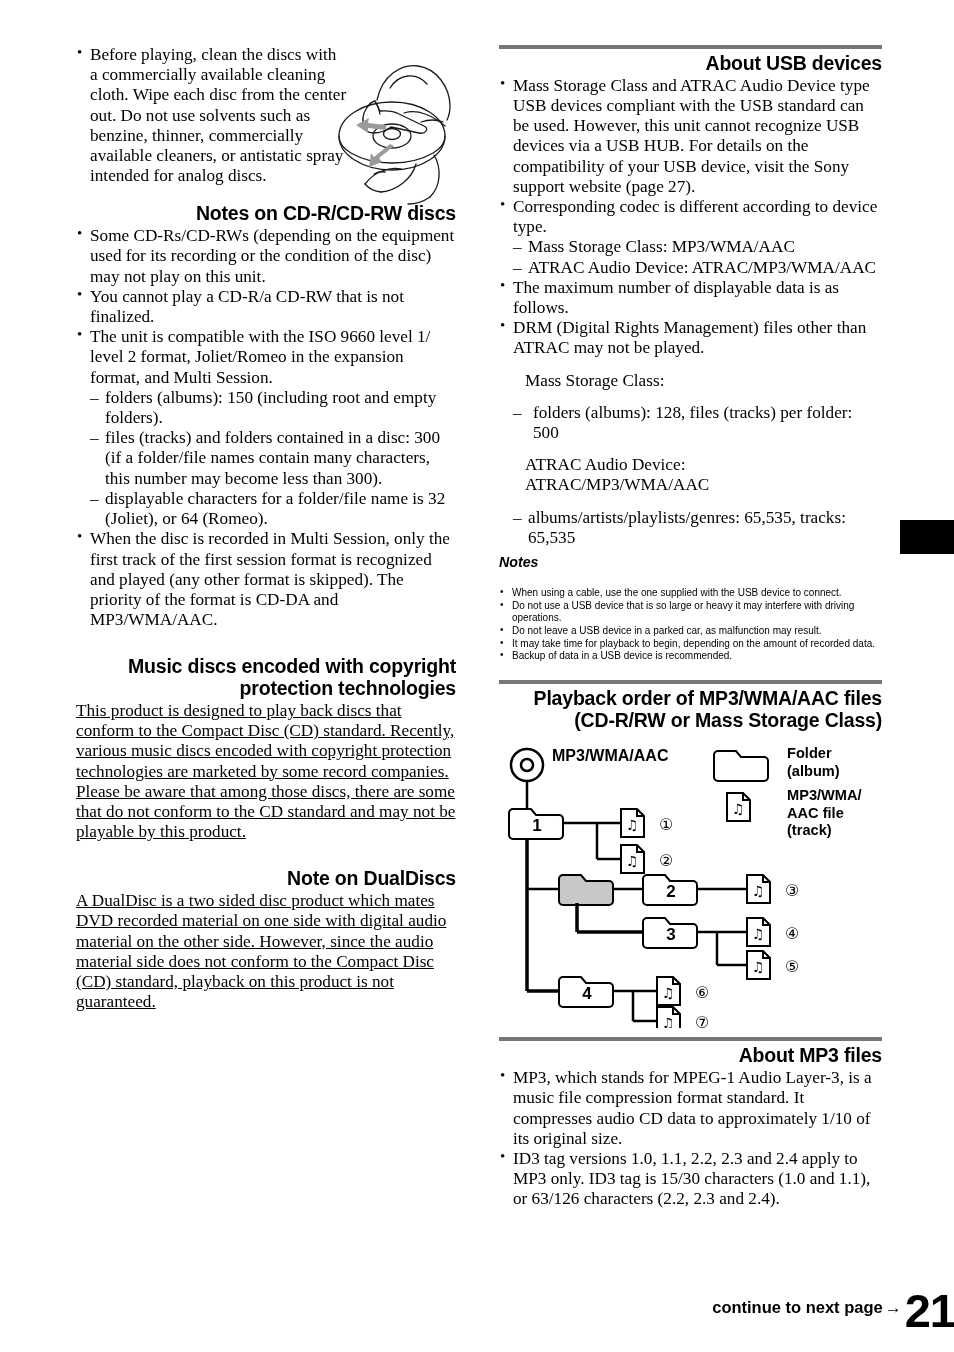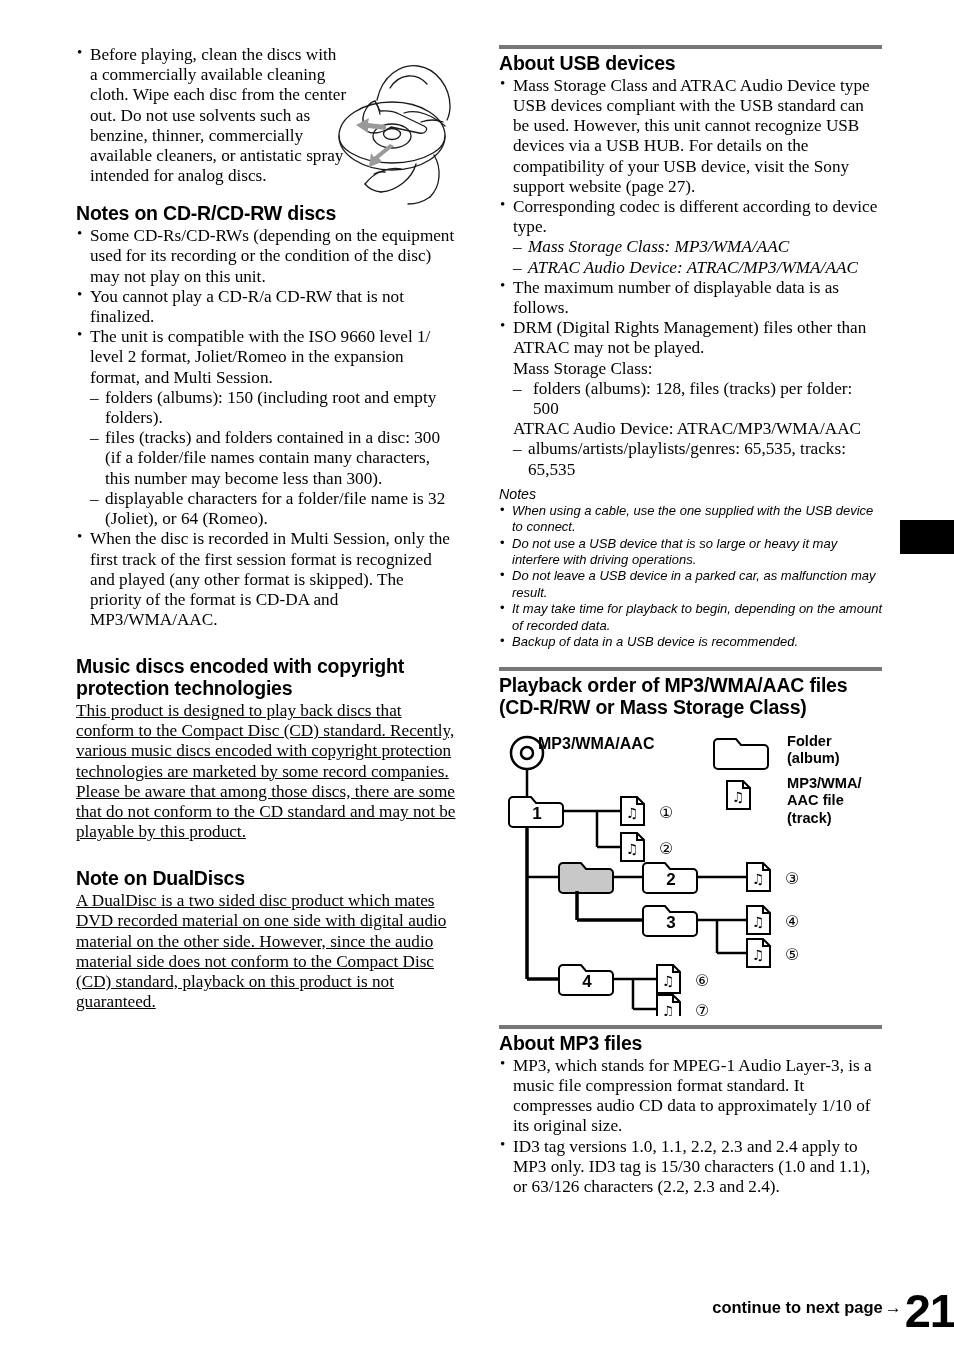--- a/index.html
+++ b/index.html
@@ -32,20 +32,21 @@
     background: #77777a;
     margin: 0 0 4px 0;
   }
   h2.sec {
     font-family: "Liberation Sans", sans-serif;
     font-weight: bold;
     font-size: 19.5px;
     line-height: 1.12;
     margin: 0 0 1px 0;
     letter-spacing: -0.2px;
+    text-align: right;
   }
   h2.sec.big { font-size: 19.5px; }
   p.body {
     font-size: 17.2px;
     line-height: 1.175;
     margin: 0;
     text-align: left;
     text-decoration: underline;
   }
   ul.bul, ul.dash {
@@ -77,38 +78,37 @@
   ul.dash > li::before {
     content: "\2013";
     position: absolute;
     left: 0px;
     top: 0;
   }
   ul.dash.wide > li { padding-left: 20px; }
   .plain-sub {
     font-size: 17.2px;
     line-height: 1.175;
-    margin: 0;
+    margin: 12px;
     padding-left: 14px;
   }
   .notes-head {
     font-family: "Liberation Sans", sans-serif;
-    font-weight: normal;
+    font-weight: bold;
     font-style: italic;
     font-size: 14.2px;
     line-height: 1.2;
-    margin: 6px 0 0 0;
+    margin: 6px 0 16px 0;
   }
   ul.notes {
     list-style: none;
     margin: 0;
     padding: 0;
     font-family: "Liberation Sans", sans-serif;
-    font-style: italic;
-    font-size: 13px;
+    font-size: 10px;
     line-height: 1.26;
   }
   ul.notes > li {
     position: relative;
     padding-left: 13px;
   }
   ul.notes > li::before {
     content: "\2022";
     position: absolute;
     left: 1px;
@@ -258,21 +258,21 @@
 
   <div class="col col-right">
 
     <div class="h-rule"></div>
     <h2 class="sec">About USB devices</h2>
 
     <ul class="bul">
       <li>Mass Storage Class and ATRAC Audio Device type USB devices compliant with the USB standard can be used. However, this unit cannot recognize USB devices via a USB HUB. For details on the compatibility of your USB device, visit the Sony support website (page 27).</li>
       <li>Corresponding codec is different according to device type.</li>
     </ul>
-    <ul class="dash" style="padding-left:14px;font-style:italic;">
+    <ul class="dash" style="padding-left:14px;">
       <li>Mass Storage Class: MP3/WMA/AAC</li>
       <li>ATRAC Audio Device: ATRAC/MP3/WMA/AAC</li>
     </ul>
     <ul class="bul">
       <li>The maximum number of displayable data is as follows.</li>
       <li>DRM (Digital Rights Management) files other than ATRAC may not be played.</li>
     </ul>
     <p class="plain-sub">Mass Storage Class:</p>
     <ul class="dash wide" style="padding-left:14px;">
       <li>folders (albums): 128, files (tracks) per folder: 500</li>
@@ -400,21 +400,21 @@
 
         <g transform="translate(215,8)">
           <path d="M0 4 a4 4 0 0 1 4 -4 h18 l5 6 h23 a4 4 0 0 1 4 4 v16 a4 4 0 0 1 -4 4 h-46 a4 4 0 0 1 -4 -4 z" fill="#ffffff" stroke="#000000" stroke-width="2"></path>
         </g>
         <g transform="translate(228,50)">
           <use href="#fileShape"></use>
           <text x="11" y="21" font-size="14" text-anchor="middle" font-family="DejaVu Sans, sans-serif">♫</text>
         </g>
       </svg>
 
-      <div class="tree-label" style="left:39px; top:4px;">MP3/WMA/AAC</div>
+      <div class="tree-label" style="left:53px; top:4px;">MP3/WMA/AAC</div>
       <div class="legend-txt" style="left:288px; top:2px;">
         <div>Folder</div>
         <div>(album)</div>
       </div>
       <div class="legend-txt" style="left:288px; top:44px;">
         <div>MP3/WMA/</div>
         <div>AAC file</div>
         <div>(track)</div>
       </div>
     </div>

